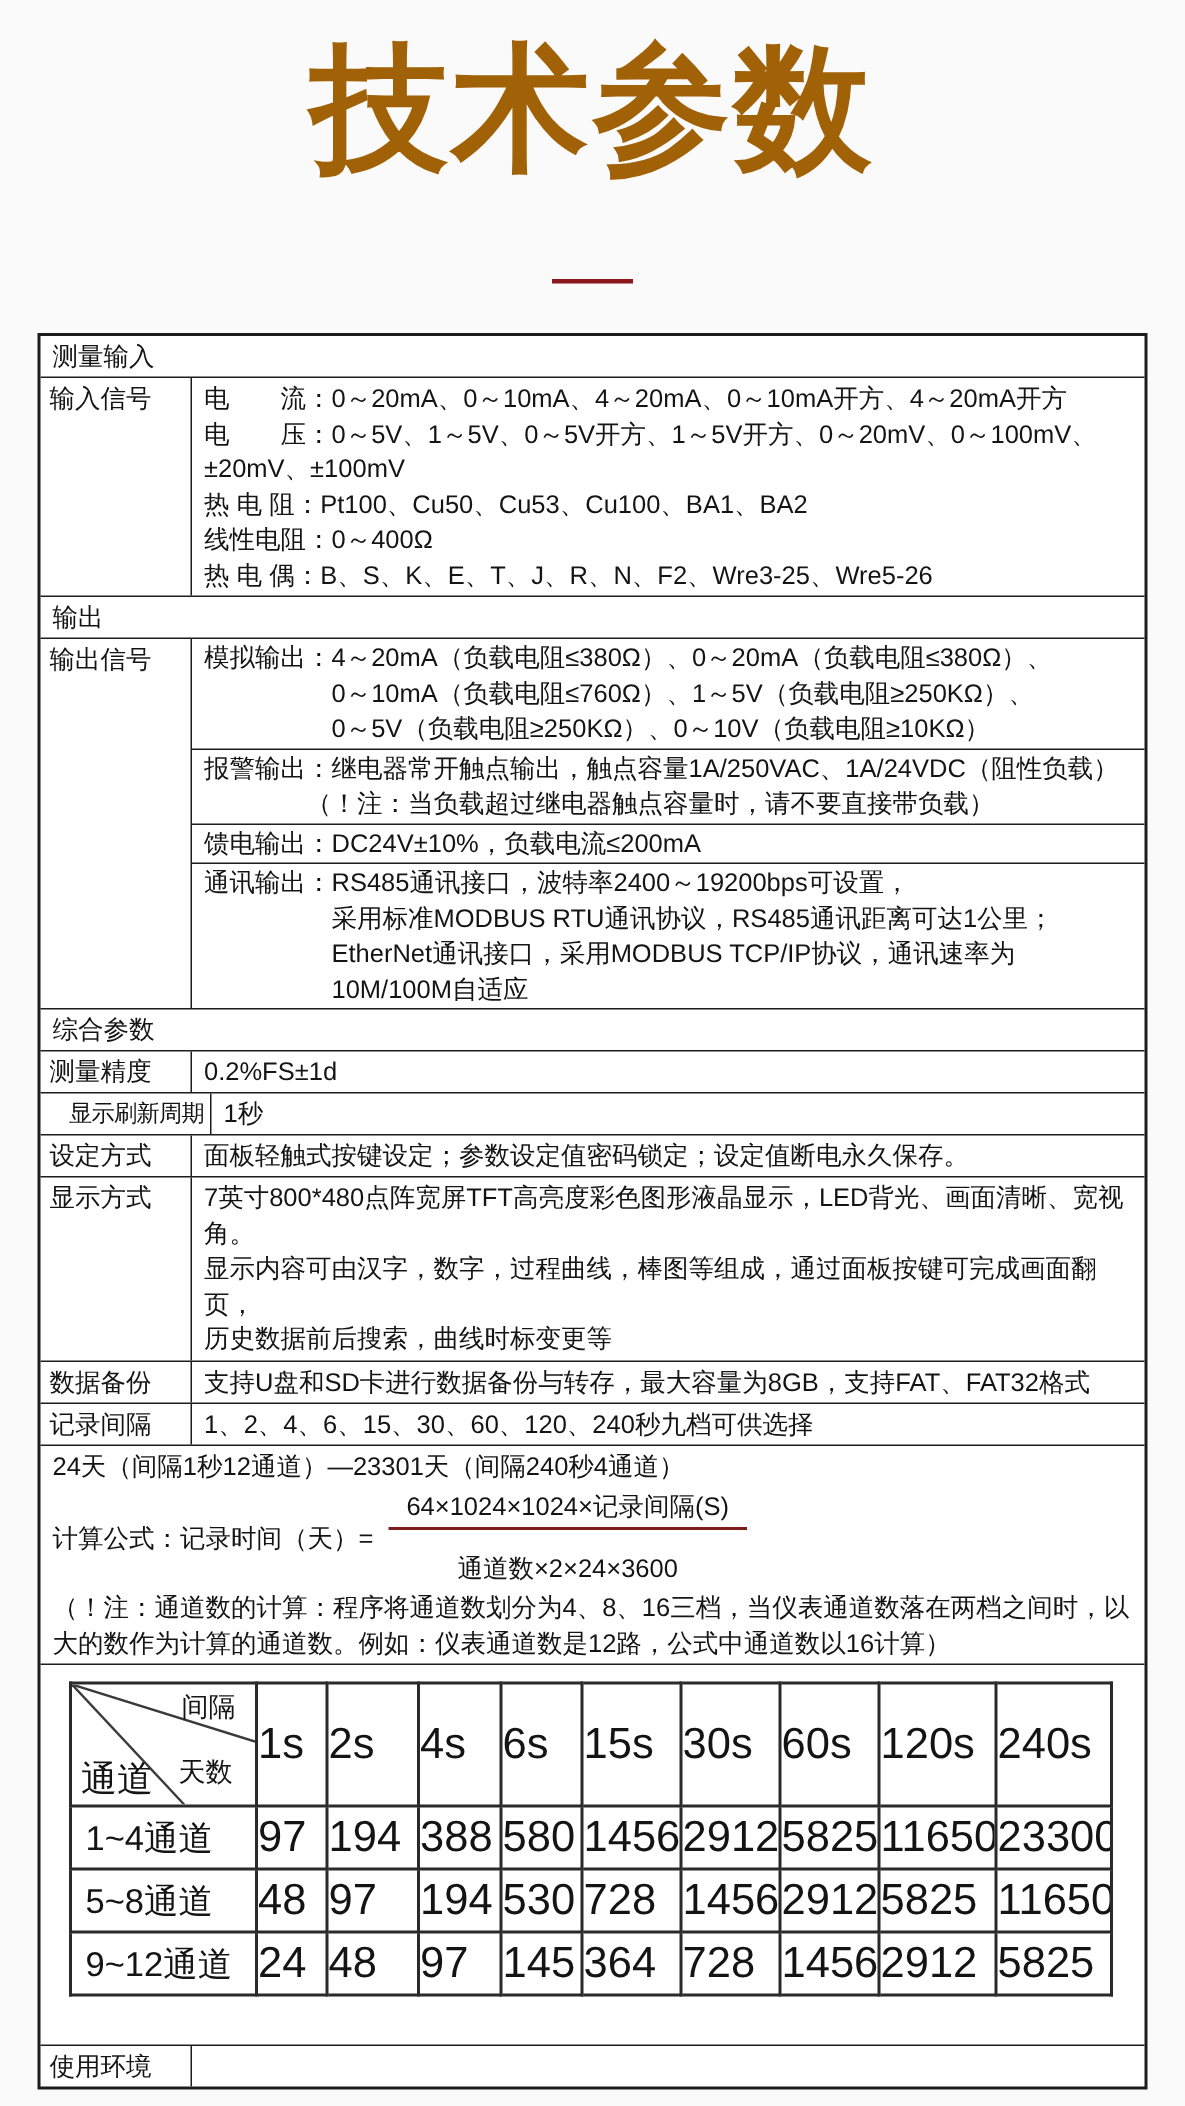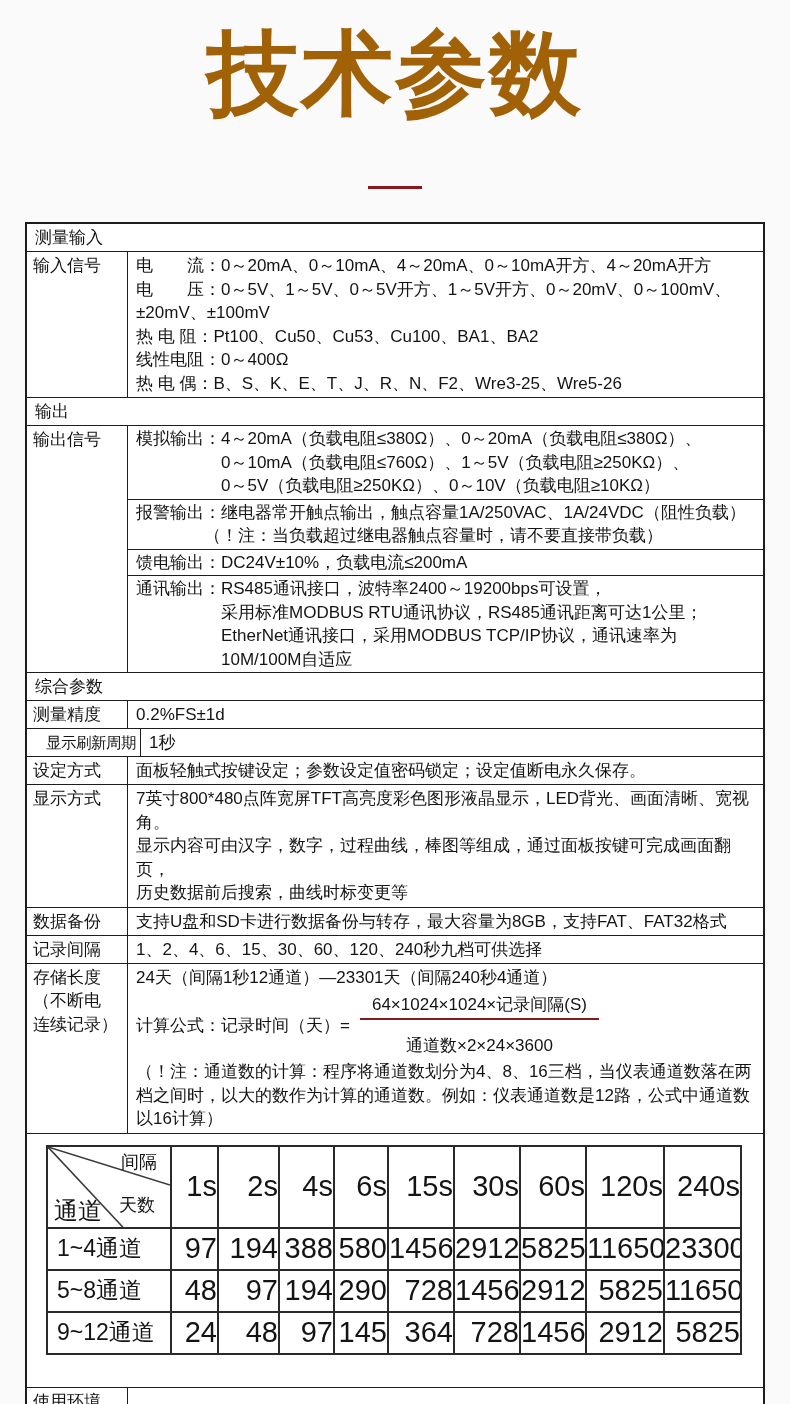--- a/index.html
+++ b/index.html
@@ -57,21 +57,21 @@
   .frac{display:inline-flex;flex-direction:column;text-align:center;margin-left:10px;}
   .frac .num{padding:0 12px 2px;border-bottom:2px solid #7f1d1d;text-align:right;}
   .frac .den{padding-top:14px;}
   .note{line-height:23.5px;}
 
   
   .tablecell{display:block;padding:11px 0 32px 19px;}
   table.chan{border-collapse:collapse;table-layout:fixed;width:694px;background:#fff;}
   table.chan td{
     border:2px solid #2a2a2a;
-    text-align:right;vertical-align:middle;
+    text-align:left;vertical-align:middle;
     font-size:29px;height:40px;padding:0;overflow:hidden;
   }
   table.chan tr.head td{height:80px;}
   table.chan td.rlabel{font-size:23px;text-align:left;padding-left:9px;}
   td.corner{position:relative;}
   svg.diag{position:absolute;left:0;top:0;width:100%;height:100%;display:block;}
   .c-top{position:absolute;top:6px;right:13px;font-size:18px;line-height:18px;}
   .c-mid{position:absolute;bottom:13px;right:15px;font-size:18px;line-height:18px;}
   .c-bot{position:absolute;bottom:7px;left:6px;font-size:24px;line-height:18px;}
 </style>
@@ -161,25 +161,20 @@
       <div class="cell content">支持U盘和SD卡进行数据备份与转存，最大容量为8GB，支持FAT、FAT32格式</div>
     </div>
 
 
     <div class="row">
       <div class="cell label">记录间隔</div>
       <div class="cell content">1、2、4、6、15、30、60、120、240秒九档可供选择</div>
     </div>
 
     <div class="row">
-      <div class="cell label">
-        <div class="ln">存储长度</div>
-        <div class="ln">（不断电</div>
-        <div class="ln">连续记录）</div>
-      </div>
       <div class="cell content">
         <div class="ln">24天（间隔1秒12通道）—23301天（间隔240秒4通道）</div>
         <div class="formula">
           <span>计算公式：记录时间（天）=</span>
           <span class="frac">
             <span class="num">64×1024×1024×记录间隔(S)</span>
             <span class="den">通道数×2×24×3600</span>
           </span>
         </div>
         <div class="note">（！注：通道数的计算：程序将通道数划分为4、8、16三档，当仪表通道数落在两档之间时，以大的数作为计算的通道数。例如：仪表通道数是12路，公式中通道数以16计算）</div>
@@ -231,21 +226,21 @@
           <td>2912</td>
           <td>5825</td>
           <td>11650</td>
           <td>23300</td>
         </tr>
         <tr>
           <td class="rlabel">5~8通道</td>
           <td>48</td>
           <td>97</td>
           <td>194</td>
-          <td>290</td>
+          <td>530</td>
           <td>728</td>
           <td>1456</td>
           <td>2912</td>
           <td>5825</td>
           <td>11650</td>
         </tr>
         <tr>
           <td class="rlabel">9~12通道</td>
           <td>24</td>
           <td>48</td>

